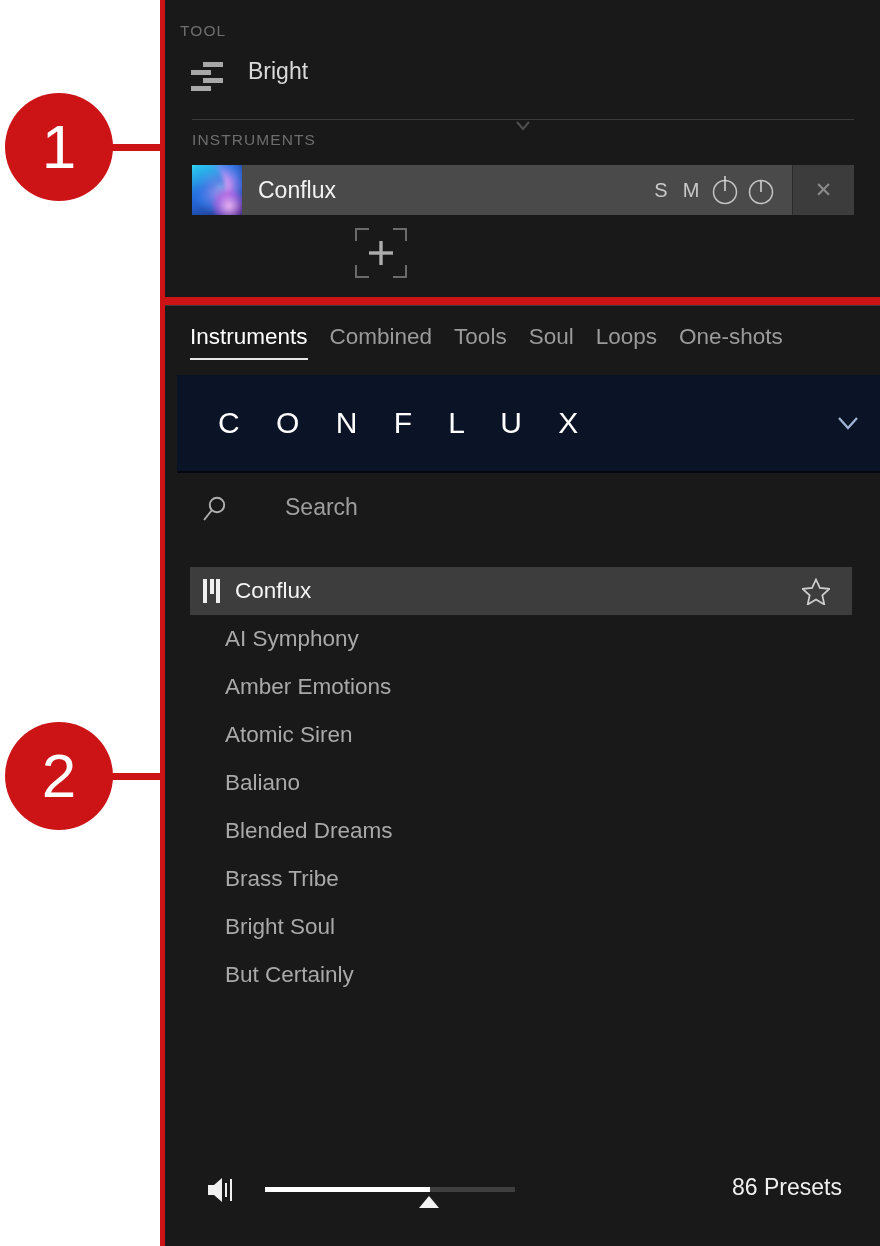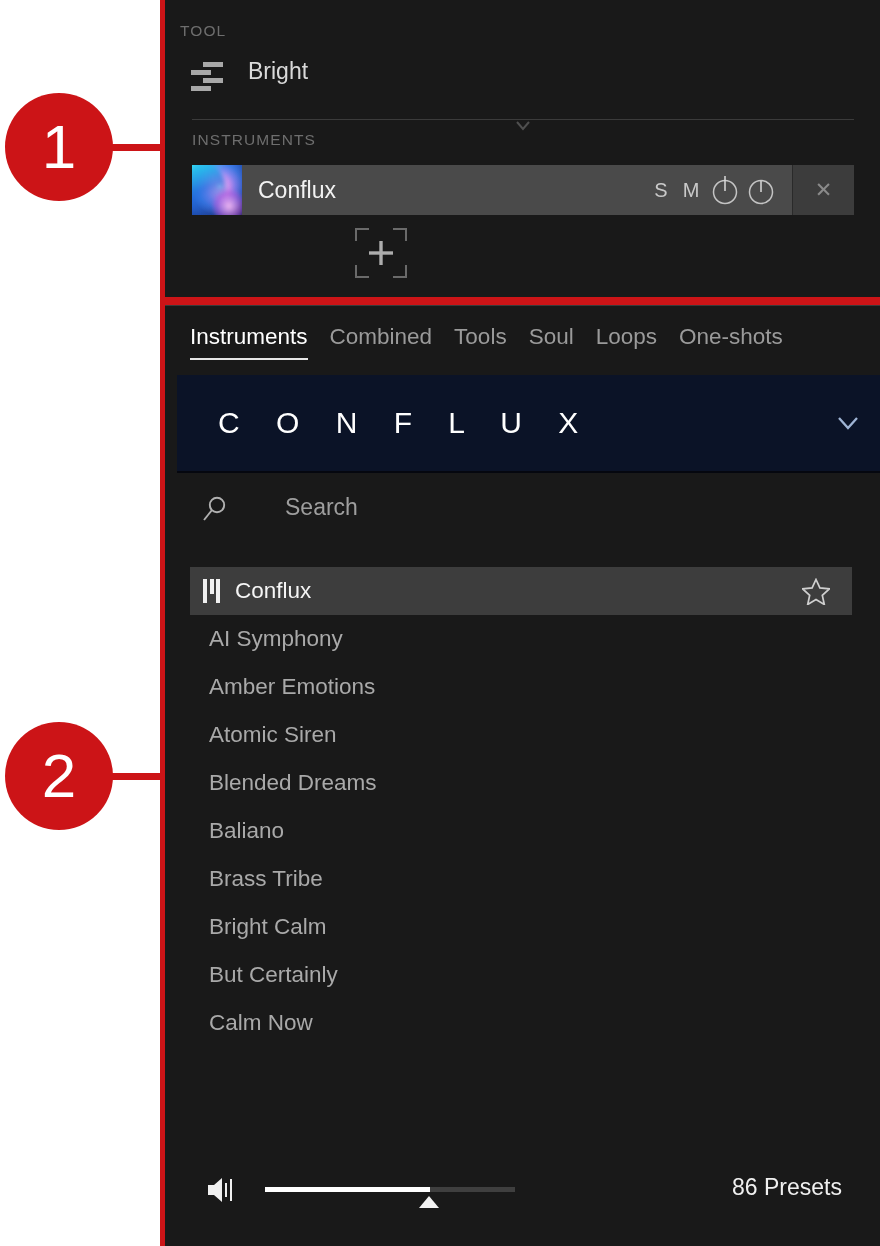--- a/index.html
+++ b/index.html
@@ -164,21 +164,21 @@
     color: #b3b3b3; font-size: 23px; font-family: Liberation Sans, sans-serif; margin-left: 32px;
   }
   #search-input::placeholder { color: #9e9e9e; }
 
   #preset-list { position: absolute; left: 0; top: 262px; width: 715px; height: 565px; }
   .preset {
     position: relative; left: 25px; width: 662px; height: 48px;
     display: flex; align-items: center;
   }
   .preset .pname {
-    color: #a9a9a9; font-size: 22.5px; margin-left: 19px;
+    color: #a9a9a9; font-size: 22.5px; margin-left: 35px;
     font-family: "Liberation Sans", sans-serif;
   }
   .preset.selected { background: #3d3d3d; }
   .preset.selected .pname { color: #f5f5f5; margin-left: 10px; }
   .piano-icon { width: 22px; height: 24px; margin-left: 13px; position: relative; }
   .piano-icon i {
     position: absolute; top: 0; width: 4px; height: 24px; background: #f0f0f0; display: block;
   }
   .piano-icon i:nth-child(1) { left: 0px; }
   .piano-icon i:nth-child(2) { left: 7px; height: 15px; }
@@ -341,36 +341,33 @@
       <div class="preset">
         <div class="pname">AI Symphony</div>
       </div>
       <div class="preset">
         <div class="pname">Amber Emotions</div>
       </div>
       <div class="preset">
         <div class="pname">Atomic Siren</div>
       </div>
       <div class="preset">
+        <div class="pname">Baliano</div>
+      </div>
+      <div class="preset">
         <div class="pname">Blended Dreams</div>
       </div>
       <div class="preset">
-        <div class="pname">Baliano</div>
-      </div>
-      <div class="preset">
         <div class="pname">Brass Tribe</div>
       </div>
       <div class="preset">
-        <div class="pname">Bright Calm</div>
+        <div class="pname">Bright Soul</div>
       </div>
       <div class="preset">
         <div class="pname">But Certainly</div>
-      </div>
-      <div class="preset">
-        <div class="pname">Calm Now</div>
       </div>
     </div>
 
     <div id="footer">
       <div id="vol-icon">
         <svg viewBox="0 0 34 28" width="34" height="28">
           <polygon points="1,9 7,9 15,2 15,26 7,19 1,19" fill="#f0f0f0"></polygon>
           <line x1="19" y1="7" x2="19" y2="21" stroke="#f0f0f0" stroke-width="2"></line>
           <line x1="24" y1="3" x2="24" y2="25" stroke="#f0f0f0" stroke-width="2"></line>
         </svg>

